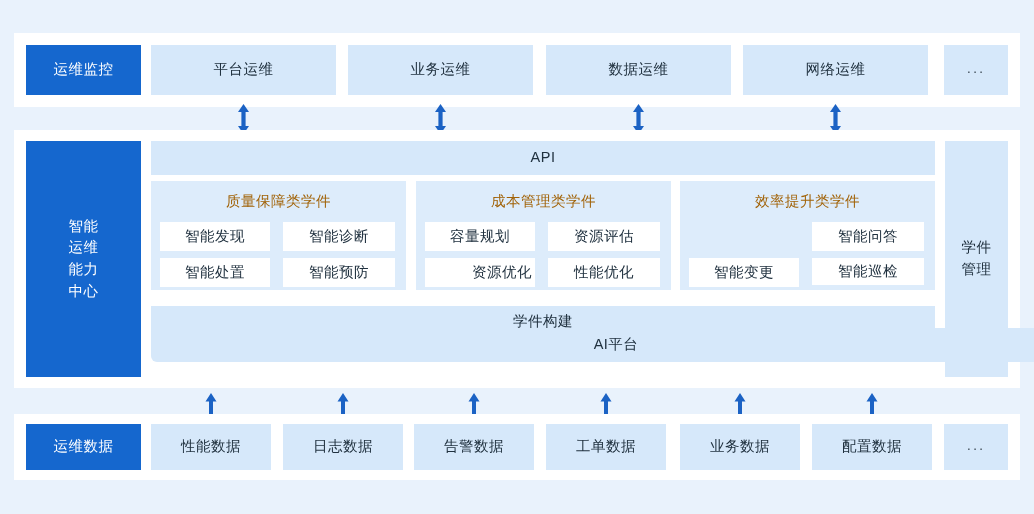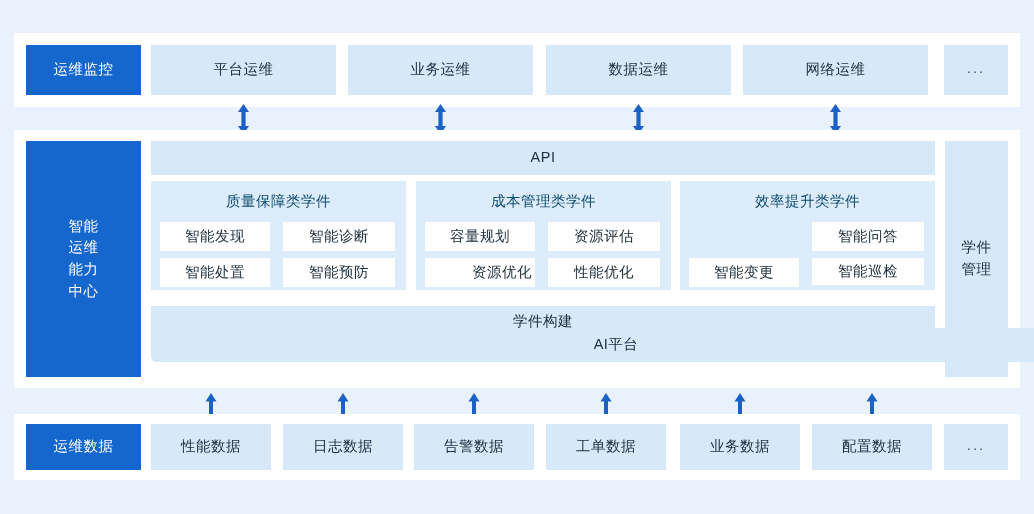--- a/index.html
+++ b/index.html
@@ -68,21 +68,21 @@
     line-height: 1.5;
   }
 
   .group-title {
     position: absolute;
     left: 0;
     right: 0;
     top: 10px;
     text-align: center;
     font-size: 14.5px;
-    color: #0c4a6e;
+    color: #a16207;
     letter-spacing: .5px;
   }
 
   
   .arrow {
     position: absolute;
   }
   .arrow svg { display: block; }
 </style>
 </head>

